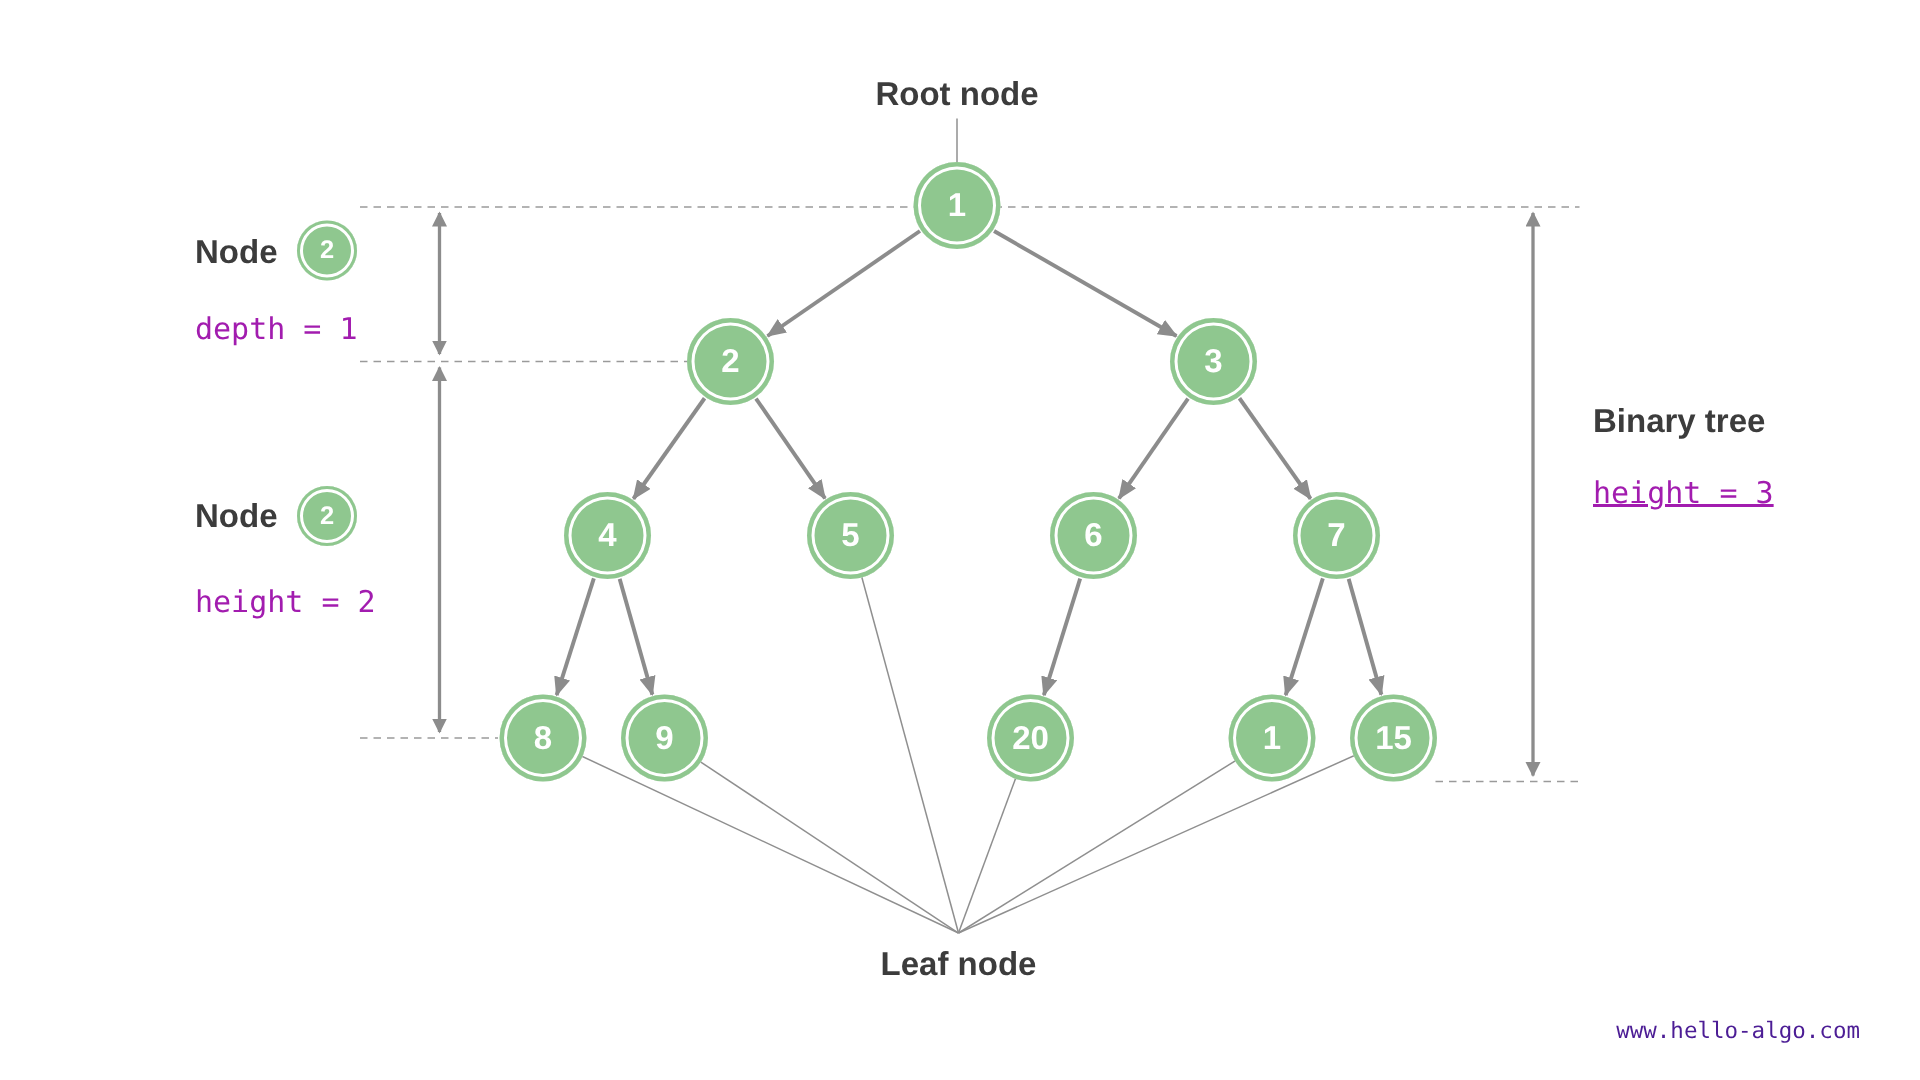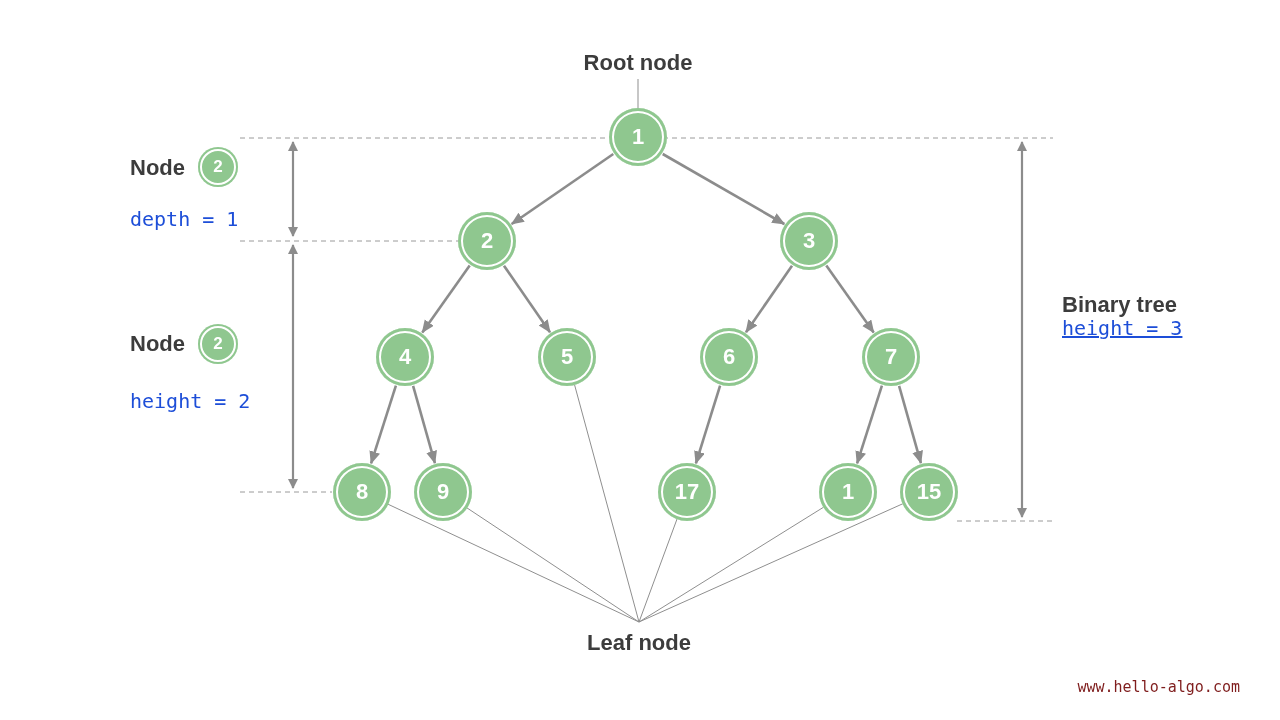--- a/index.html
+++ b/index.html
@@ -23,27 +23,27 @@
     color:#ffffff;font-weight:bold;font-size:17px;
     display:flex;align-items:center;justify-content:center;
     z-index:3;
   }
   .lbl{
     position:absolute;color:#3c3c3c;font-weight:bold;font-size:22px;
     white-space:nowrap;z-index:4;
   }
   .lbl.centered{transform:translateX(-50%);}
   .mono{
-    position:absolute;color:#1d4ed8;font-weight:normal;
+    position:absolute;color:#a21caf;font-weight:normal;
     font-family:"DejaVu Sans Mono",monospace;font-size:20px;
     white-space:nowrap;z-index:4;
   }
   .watermark{
     position:absolute;right:40px;top:678px;
-    font-family:"DejaVu Sans Mono",monospace;font-size:15px;color:#7f1d1d;
+    font-family:"DejaVu Sans Mono",monospace;font-size:15px;color:#4c1d95;
     z-index:4;
   }
 </style>
 </head>
 <body>
 
 <div class="stage">
 
   <svg class="layer" viewBox="0 0 1280 720">
     <defs>
@@ -98,33 +98,33 @@
 
   <div class="tree-node" style="left:609px;top:108px;">1</div>
   <div class="tree-node" style="left:458px;top:212px;">2</div>
   <div class="tree-node" style="left:780px;top:212px;">3</div>
   <div class="tree-node" style="left:376px;top:328px;">4</div>
   <div class="tree-node" style="left:538px;top:328px;">5</div>
   <div class="tree-node" style="left:700px;top:328px;">6</div>
   <div class="tree-node" style="left:862px;top:328px;">7</div>
   <div class="tree-node" style="left:333px;top:463px;">8</div>
   <div class="tree-node" style="left:414px;top:463px;">9</div>
-  <div class="tree-node" style="left:658px;top:463px;">17</div>
+  <div class="tree-node" style="left:658px;top:463px;">20</div>
   <div class="tree-node" style="left:819px;top:463px;">1</div>
   <div class="tree-node" style="left:900px;top:463px;">15</div>
 
   <div class="lbl centered" style="left:638px;top:50px;">Root node</div>
   <div class="lbl centered" style="left:639px;top:630px;">Leaf node</div>
 
   <div class="lbl" style="left:130px;top:155px;">Node</div>
   <div class="badge" style="left:198px;top:147px;">2</div>
   <div class="mono" style="left:130px;top:207px;">depth = 1</div>
 
   <div class="lbl" style="left:130px;top:331px;">Node</div>
   <div class="badge" style="left:198px;top:324px;">2</div>
   <div class="mono" style="left:130px;top:389px;">height = 2</div>
 
-  <div class="lbl" style="left:1062px;top:292px;">Binary tree</div>
+  <div class="lbl" style="left:1062px;top:268px;">Binary tree</div>
   <div class="mono" style="left:1062px;top:316px;text-decoration:underline;">height = 3</div>
 
   <div class="watermark">www.hello-algo.com</div>
 
 </div>
 
 </body></html>

